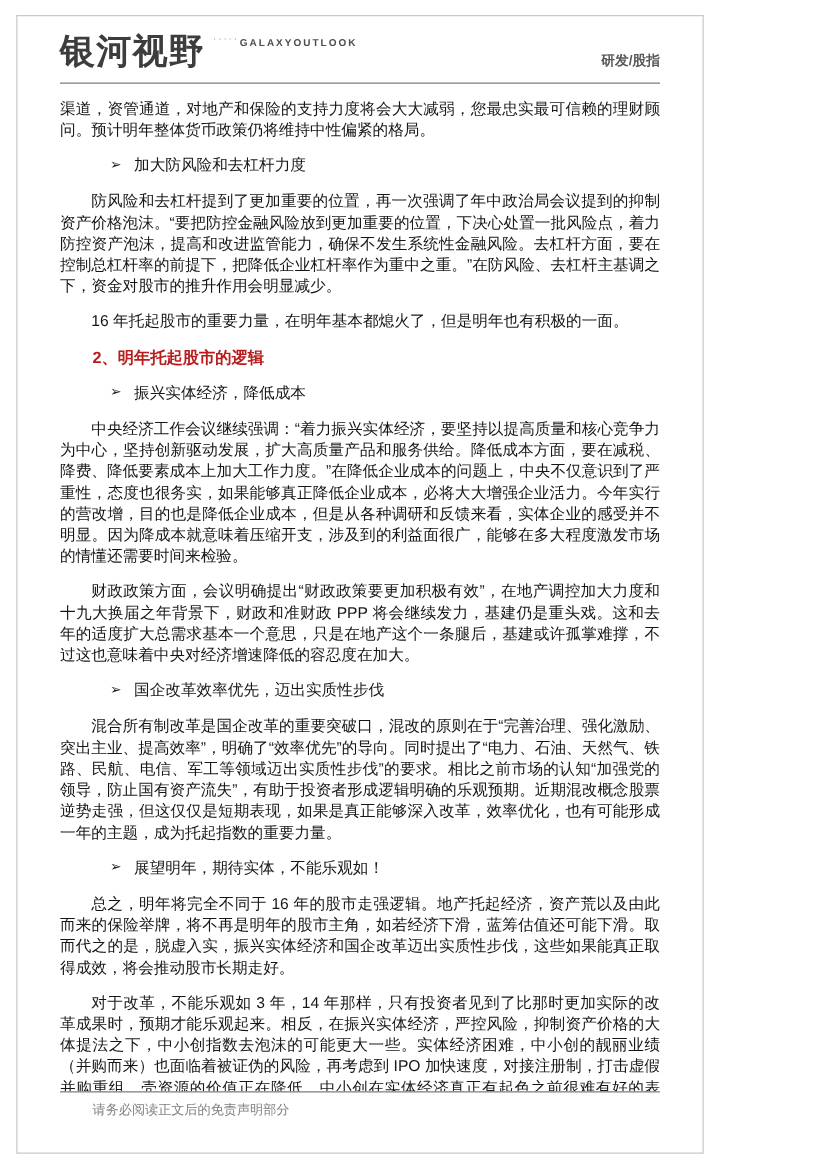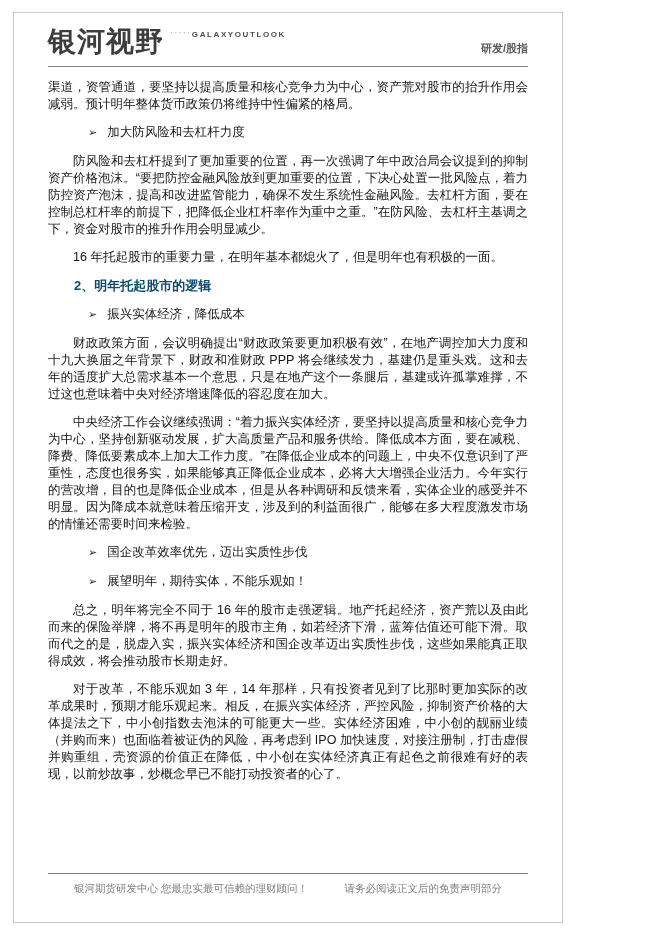--- a/index.html
+++ b/index.html
@@ -75,21 +75,21 @@
     text-align: justify;
     color: #161616;
   }
   p.para { margin: 0 0 11px 0; text-indent: 2em; }
   p.para.no-indent { text-indent: 0; }
   .heading {
     font-size: 13px;
     font-weight: bold;
     text-indent: 2em;
     margin: 2px 0 12px 0;
-    color: #0c4a6e;
+    color: #b91c1c;
   }
   .bullet {
     display: flex;
     align-items: flex-start;
     gap: 10px;
     margin: 0 0 12px 40px;
   }
   .bullet .marker { flex: 0 0 auto; font-size: 11px; line-height: 17px; color: #222; }
   .bullet .btext { flex: 1; }
 
@@ -118,58 +118,58 @@
           <span class="logo-dots">·····</span>
           <span>GALAXY</span>
           <span>OUTLOOK</span>
         </span>
       </div>
       <div class="dept">研发/股指</div>
     </header>
 
     <main>
 
-      <p class="para no-indent">渠道，资管通道，要坚持以提高质量和核心竞争力为中心，资产荒对股市的抬升作用会减弱。预计明年整体货币政策仍将维持中性偏紧的格局。</p>
+      <p class="para no-indent">渠道，资管通道，对地产和保险的支持力度将会大大减弱，您最忠实最可信赖的理财顾问。预计明年整体货币政策仍将维持中性偏紧的格局。</p>
 
       <div class="bullet">
         <span class="marker">➢</span>
         <span class="btext">加大防风险和去杠杆力度</span>
       </div>
 
       <p class="para">防风险和去杠杆提到了更加重要的位置，再一次强调了年中政治局会议提到的抑制资产价格泡沫。“要把防控金融风险放到更加重要的位置，下决心处置一批风险点，着力防控资产泡沫，提高和改进监管能力，确保不发生系统性金融风险。去杠杆方面，要在控制总杠杆率的前提下，把降低企业杠杆率作为重中之重。”在防风险、去杠杆主基调之下，资金对股市的推升作用会明显减少。</p>
 
       <p class="para">16 年托起股市的重要力量，在明年基本都熄火了，但是明年也有积极的一面。</p>
 
       <h2 class="heading">2、明年托起股市的逻辑</h2>
 
       <div class="bullet">
         <span class="marker">➢</span>
         <span class="btext">振兴实体经济，降低成本</span>
       </div>
 
+      <p class="para">中央经济工作会议继续强调：“着力振兴实体经济，要坚持以提高质量和核心竞争力为中心，坚持创新驱动发展，扩大高质量产品和服务供给。降低成本方面，要在减税、降费、降低要素成本上加大工作力度。”在降低企业成本的问题上，中央不仅意识到了严重性，态度也很务实，如果能够真正降低企业成本，必将大大增强企业活力。今年实行的营改增，目的也是降低企业成本，但是从各种调研和反馈来看，实体企业的感受并不明显。因为降成本就意味着压缩开支，涉及到的利益面很广，能够在多大程度激发市场的情懂还需要时间来检验。</p>
+
       <p class="para">财政政策方面，会议明确提出“财政政策要更加积极有效”，在地产调控加大力度和十九大换届之年背景下，财政和准财政 PPP 将会继续发力，基建仍是重头戏。这和去年的适度扩大总需求基本一个意思，只是在地产这个一条腿后，基建或许孤掌难撑，不过这也意味着中央对经济增速降低的容忍度在加大。</p>
-
-      <p class="para">中央经济工作会议继续强调：“着力振兴实体经济，要坚持以提高质量和核心竞争力为中心，坚持创新驱动发展，扩大高质量产品和服务供给。降低成本方面，要在减税、降费、降低要素成本上加大工作力度。”在降低企业成本的问题上，中央不仅意识到了严重性，态度也很务实，如果能够真正降低企业成本，必将大大增强企业活力。今年实行的营改增，目的也是降低企业成本，但是从各种调研和反馈来看，实体企业的感受并不明显。因为降成本就意味着压缩开支，涉及到的利益面很广，能够在多大程度激发市场的情懂还需要时间来检验。</p>
 
       <div class="bullet">
         <span class="marker">➢</span>
         <span class="btext">国企改革效率优先，迈出实质性步伐</span>
       </div>
 
+      <p class="para">混合所有制改革是国企改革的重要突破口，混改的原则在于“完善治理、强化激励、突出主业、提高效率”，明确了“效率优先”的导向。同时提出了“电力、石油、天然气、铁路、民航、电信、军工等领域迈出实质性步伐”的要求。相比之前市场的认知“加强党的领导，防止国有资产流失”，有助于投资者形成逻辑明确的乐观预期。近期混改概念股票逆势走强，但这仅仅是短期表现，如果是真正能够深入改革，效率优化，也有可能形成一年的主题，成为托起指数的重要力量。</p>
 
       <div class="bullet">
         <span class="marker">➢</span>
         <span class="btext">展望明年，期待实体，不能乐观如！</span>
       </div>
 
       <p class="para">总之，明年将完全不同于 16 年的股市走强逻辑。地产托起经济，资产荒以及由此而来的保险举牌，将不再是明年的股市主角，如若经济下滑，蓝筹估值还可能下滑。取而代之的是，脱虚入实，振兴实体经济和国企改革迈出实质性步伐，这些如果能真正取得成效，将会推动股市长期走好。</p>
 
       <p class="para">对于改革，不能乐观如 3 年，14 年那样，只有投资者见到了比那时更加实际的改革成果时，预期才能乐观起来。相反，在振兴实体经济，严控风险，抑制资产价格的大体提法之下，中小创指数去泡沫的可能更大一些。实体经济困难，中小创的靓丽业绩（并购而来）也面临着被证伪的风险，再考虑到 IPO 加快速度，对接注册制，打击虚假并购重组，壳资源的价值正在降低，中小创在实体经济真正有起色之前很难有好的表现，以前炒故事，炒概念早已不能打动投资者的心了。</p>
 
     </main>
 
     <footer>
-      <span>银河期货研发中心 您最忠实最可信赖的理财顾问！</span>
       <span>请务必阅读正文后的免责声明部分</span>
     </footer>
 
   </div>
 </div>
 
 </body></html>

